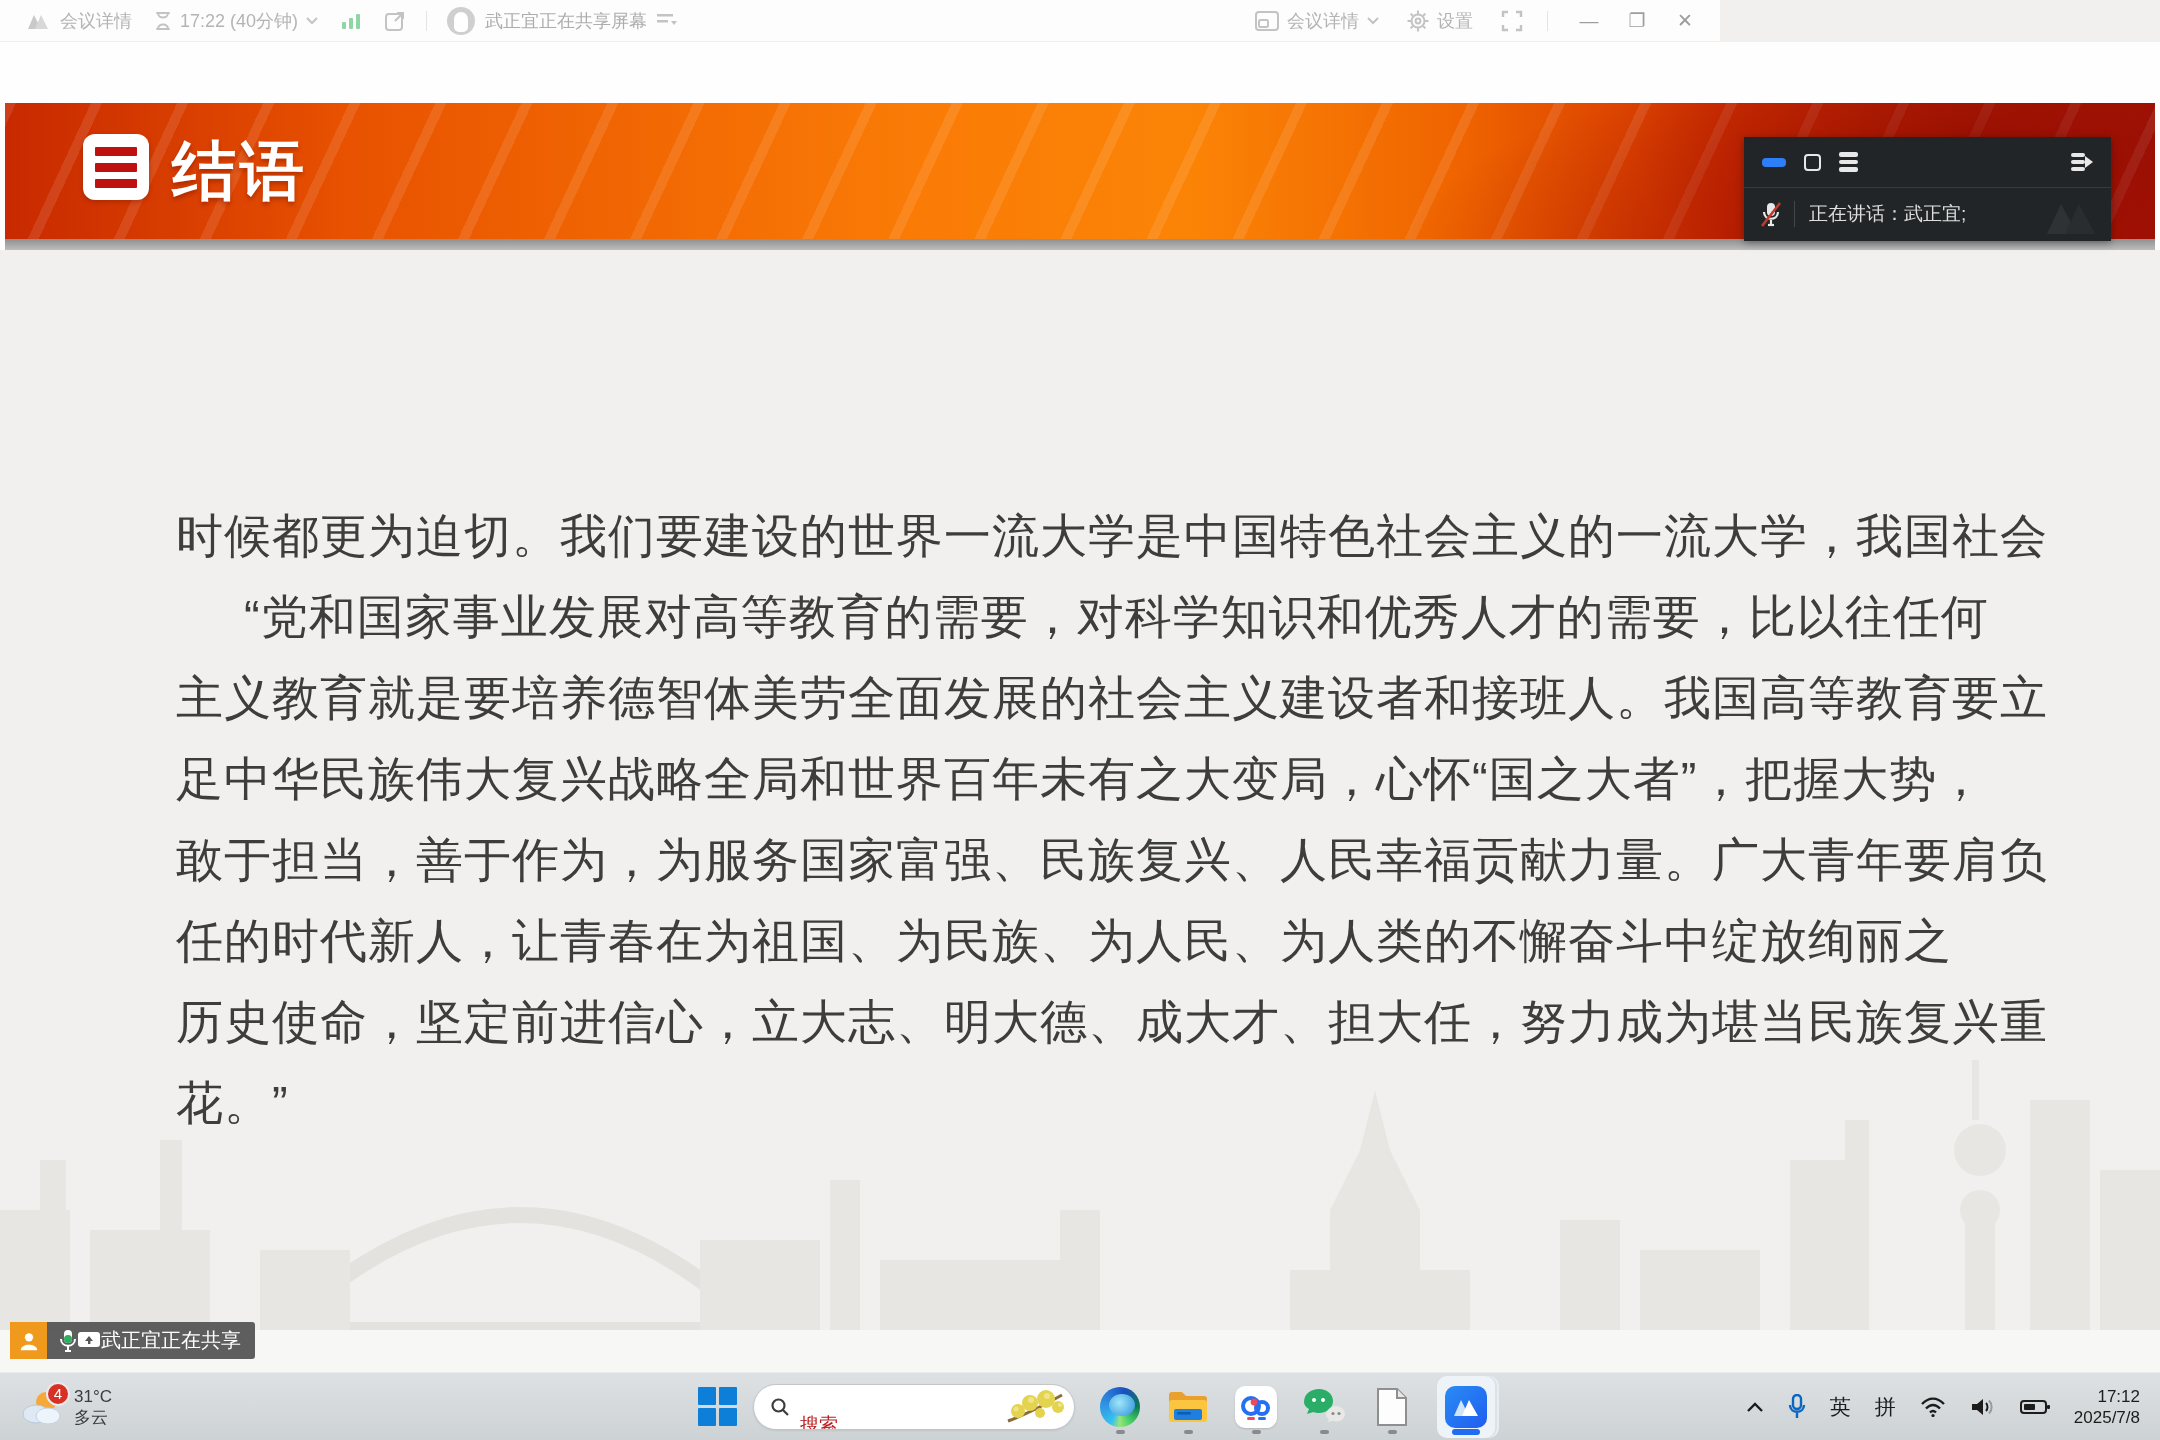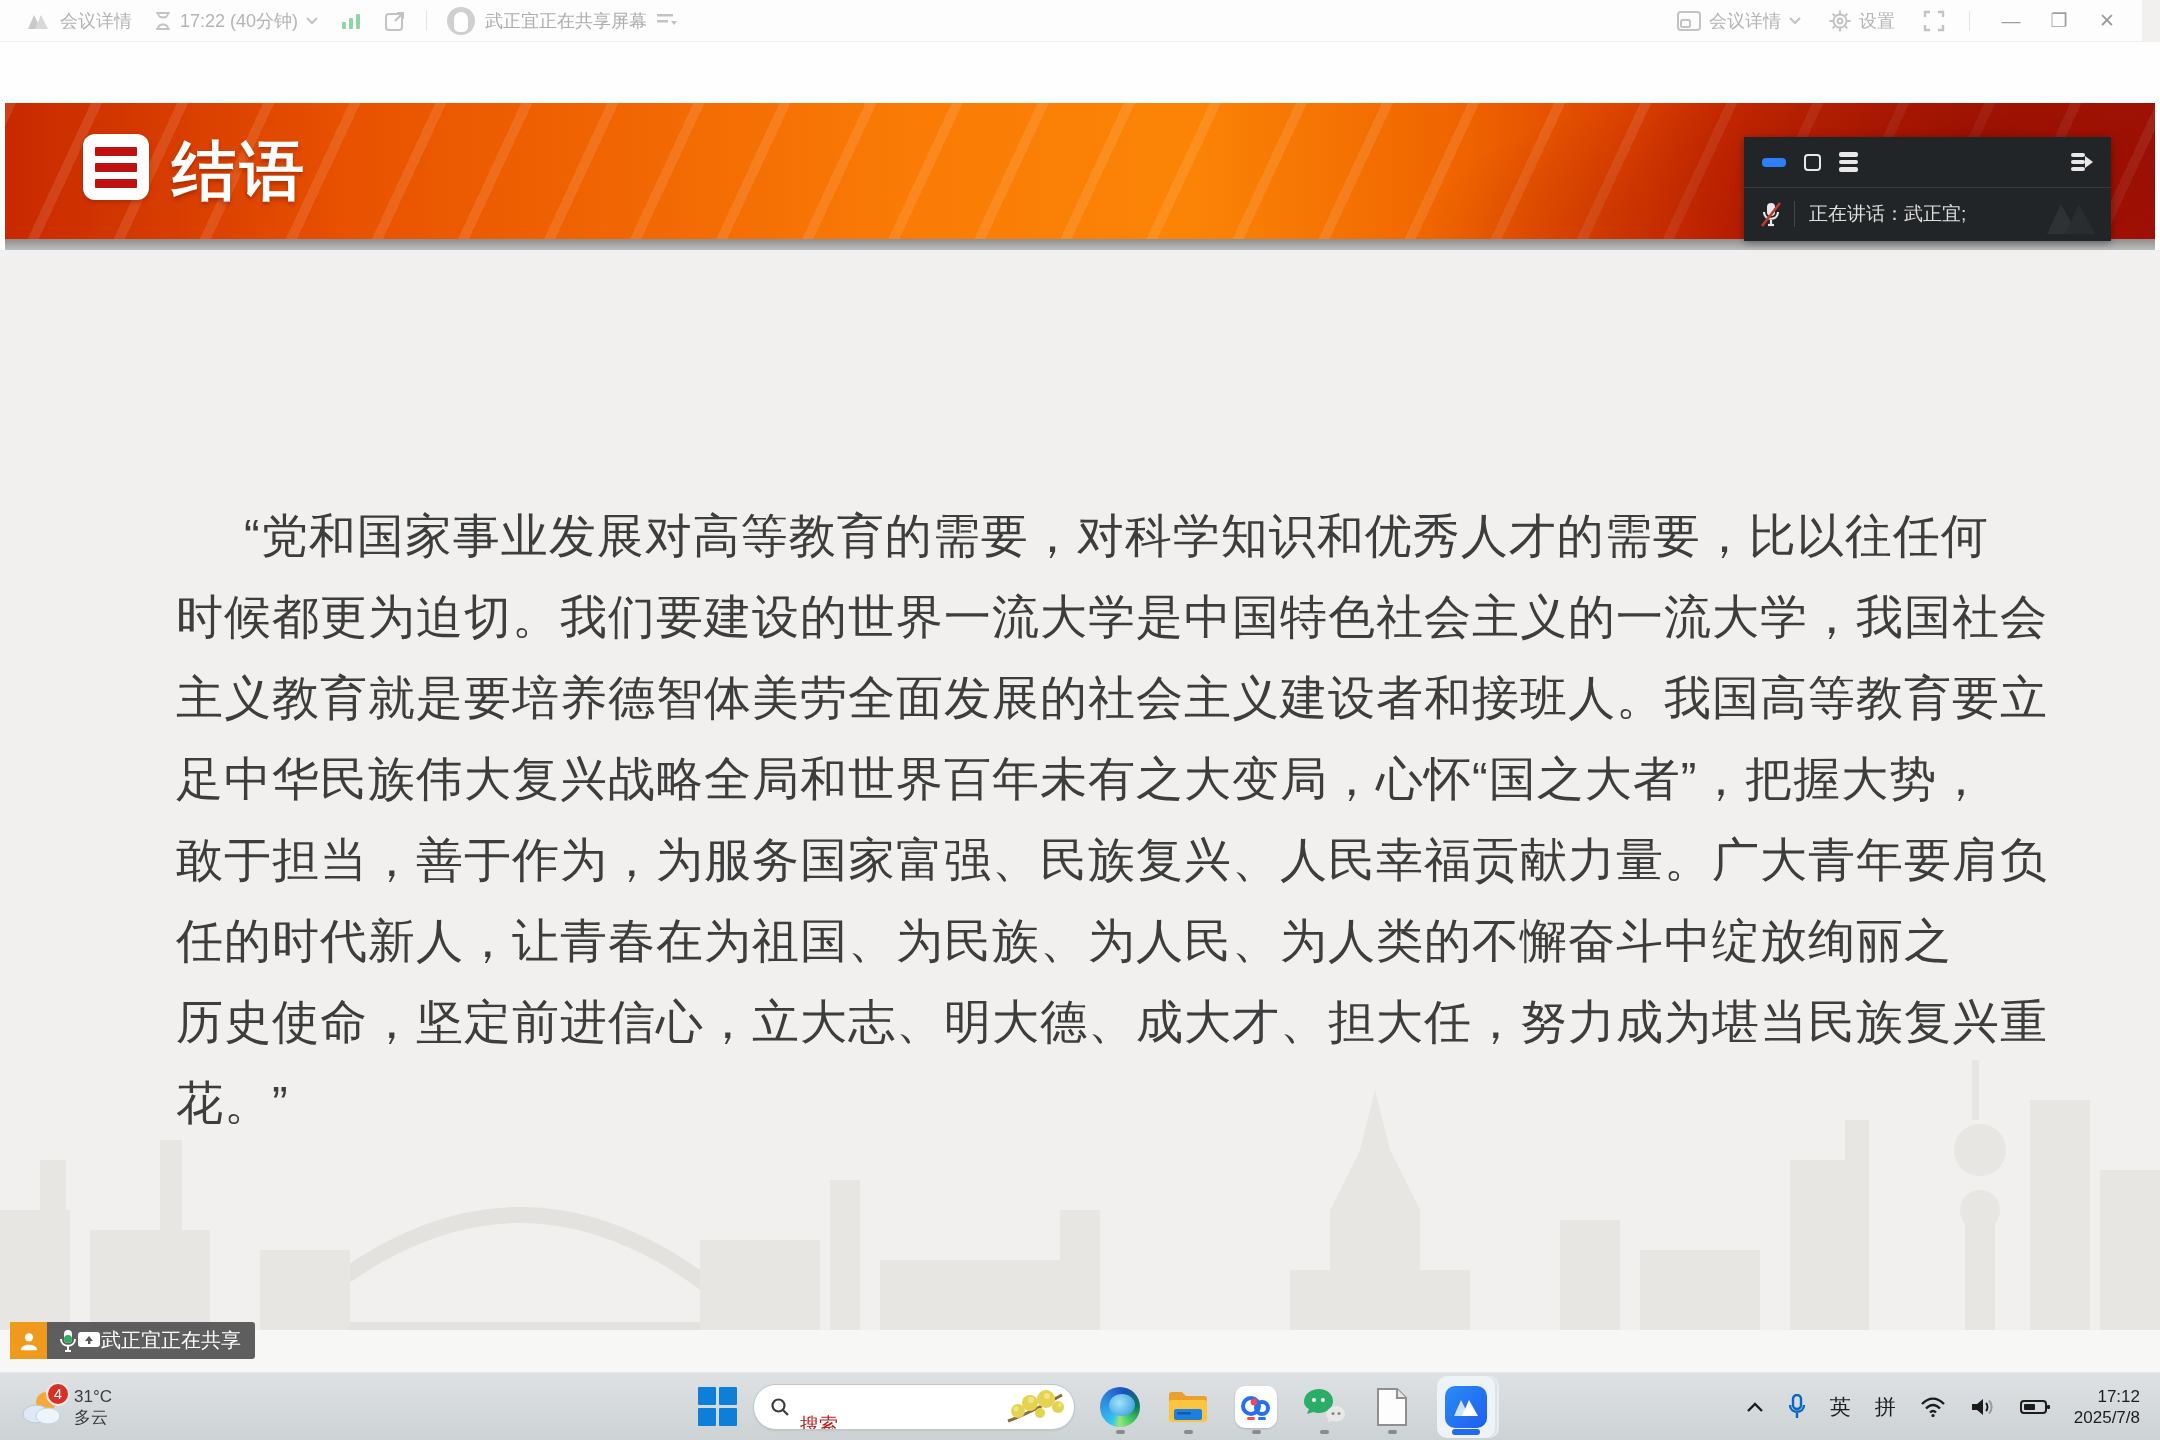--- a/index.html
+++ b/index.html
@@ -1,20 +1,20 @@
 <!DOCTYPE html>
 <html><head>
 <meta charset="utf-8">
 <style>
   * { margin:0; padding:0; box-sizing:border-box; }
   html,body { width:2160px; height:1440px; overflow:hidden;
     font-family:"Liberation Sans","DejaVu Sans",sans-serif; background:#f1f0ee; }
 
   
-  .titlebar { position:absolute; top:0; left:0; width:2142px; height:42px;
+  .titlebar { position:absolute; top:0; left:0; width:1720px; height:42px;
     background:#fdfdfd; border-bottom:1px solid #efefef; display:flex; align-items:center;
     color:#b4b4b4; font-size:18px; z-index:50; }
   .tb-left { display:flex; align-items:center; gap:10px; padding-left:26px; }
   .tb-right { margin-left:auto; display:flex; align-items:center; gap:14px; padding-right:18px; }
   .tb-item { display:flex; align-items:center; gap:8px; cursor:default; }
   .tb-divider { width:1px; height:20px; background:#e4e4e4; margin:0 10px; }
   .sig { display:flex; align-items:flex-end; gap:3px; height:16px; }
   .sig i { width:4px; background:#8fd6a4; border-radius:1px; display:block; }
   .sig i:nth-child(1){height:7px;} .sig i:nth-child(2){height:11px;} .sig i:nth-child(3){height:15px;}
   .avatar { width:28px; height:28px; border-radius:50%; background:#cfcfcf; position:relative; overflow:hidden; }
@@ -233,22 +233,22 @@
           <rect x="1845" y="60" width="24" height="210"></rect>
         <circle cx="1980" cy="90" r="26"></circle>
           <circle cx="1980" cy="150" r="20"></circle>
           <rect x="1972" y="0" width="7" height="60"></rect>
         <rect x="1965" y="160" width="30" height="110"></rect>
         <rect x="2030" y="40" width="60" height="230"></rect>
           <rect x="2100" y="110" width="60" height="160"></rect>
       </g>
     </svg>
     <div class="para">
+      <div class="line">时候都更为迫切。我们要建设的世界一流大学是中国特色社会主义的一流大学，我国社会</div>
       <div class="line indent">“党和国家事业发展对高等教育的需要，对科学知识和优秀人才的需要，比以往任何</div>
-      <div class="line">时候都更为迫切。我们要建设的世界一流大学是中国特色社会主义的一流大学，我国社会</div>
       <div class="line">主义教育就是要培养德智体美劳全面发展的社会主义建设者和接班人。我国高等教育要立</div>
       <div class="line">足中华民族伟大复兴战略全局和世界百年未有之大变局，心怀“国之大者”，把握大势，</div>
       <div class="line">敢于担当，善于作为，为服务国家富强、民族复兴、人民幸福贡献力量。广大青年要肩负</div>
       <div class="line">任的时代新人，让青春在为祖国、为民族、为人民、为人类的不懈奋斗中绽放绚丽之</div>
       <div class="line">历史使命，坚定前进信心，立大志、明大德、成大才、担大任，努力成为堪当民族复兴重</div>
       <div class="line">花。”</div>
     </div>
   </div>
 </div>
 <div class="bottom-strip"></div>

